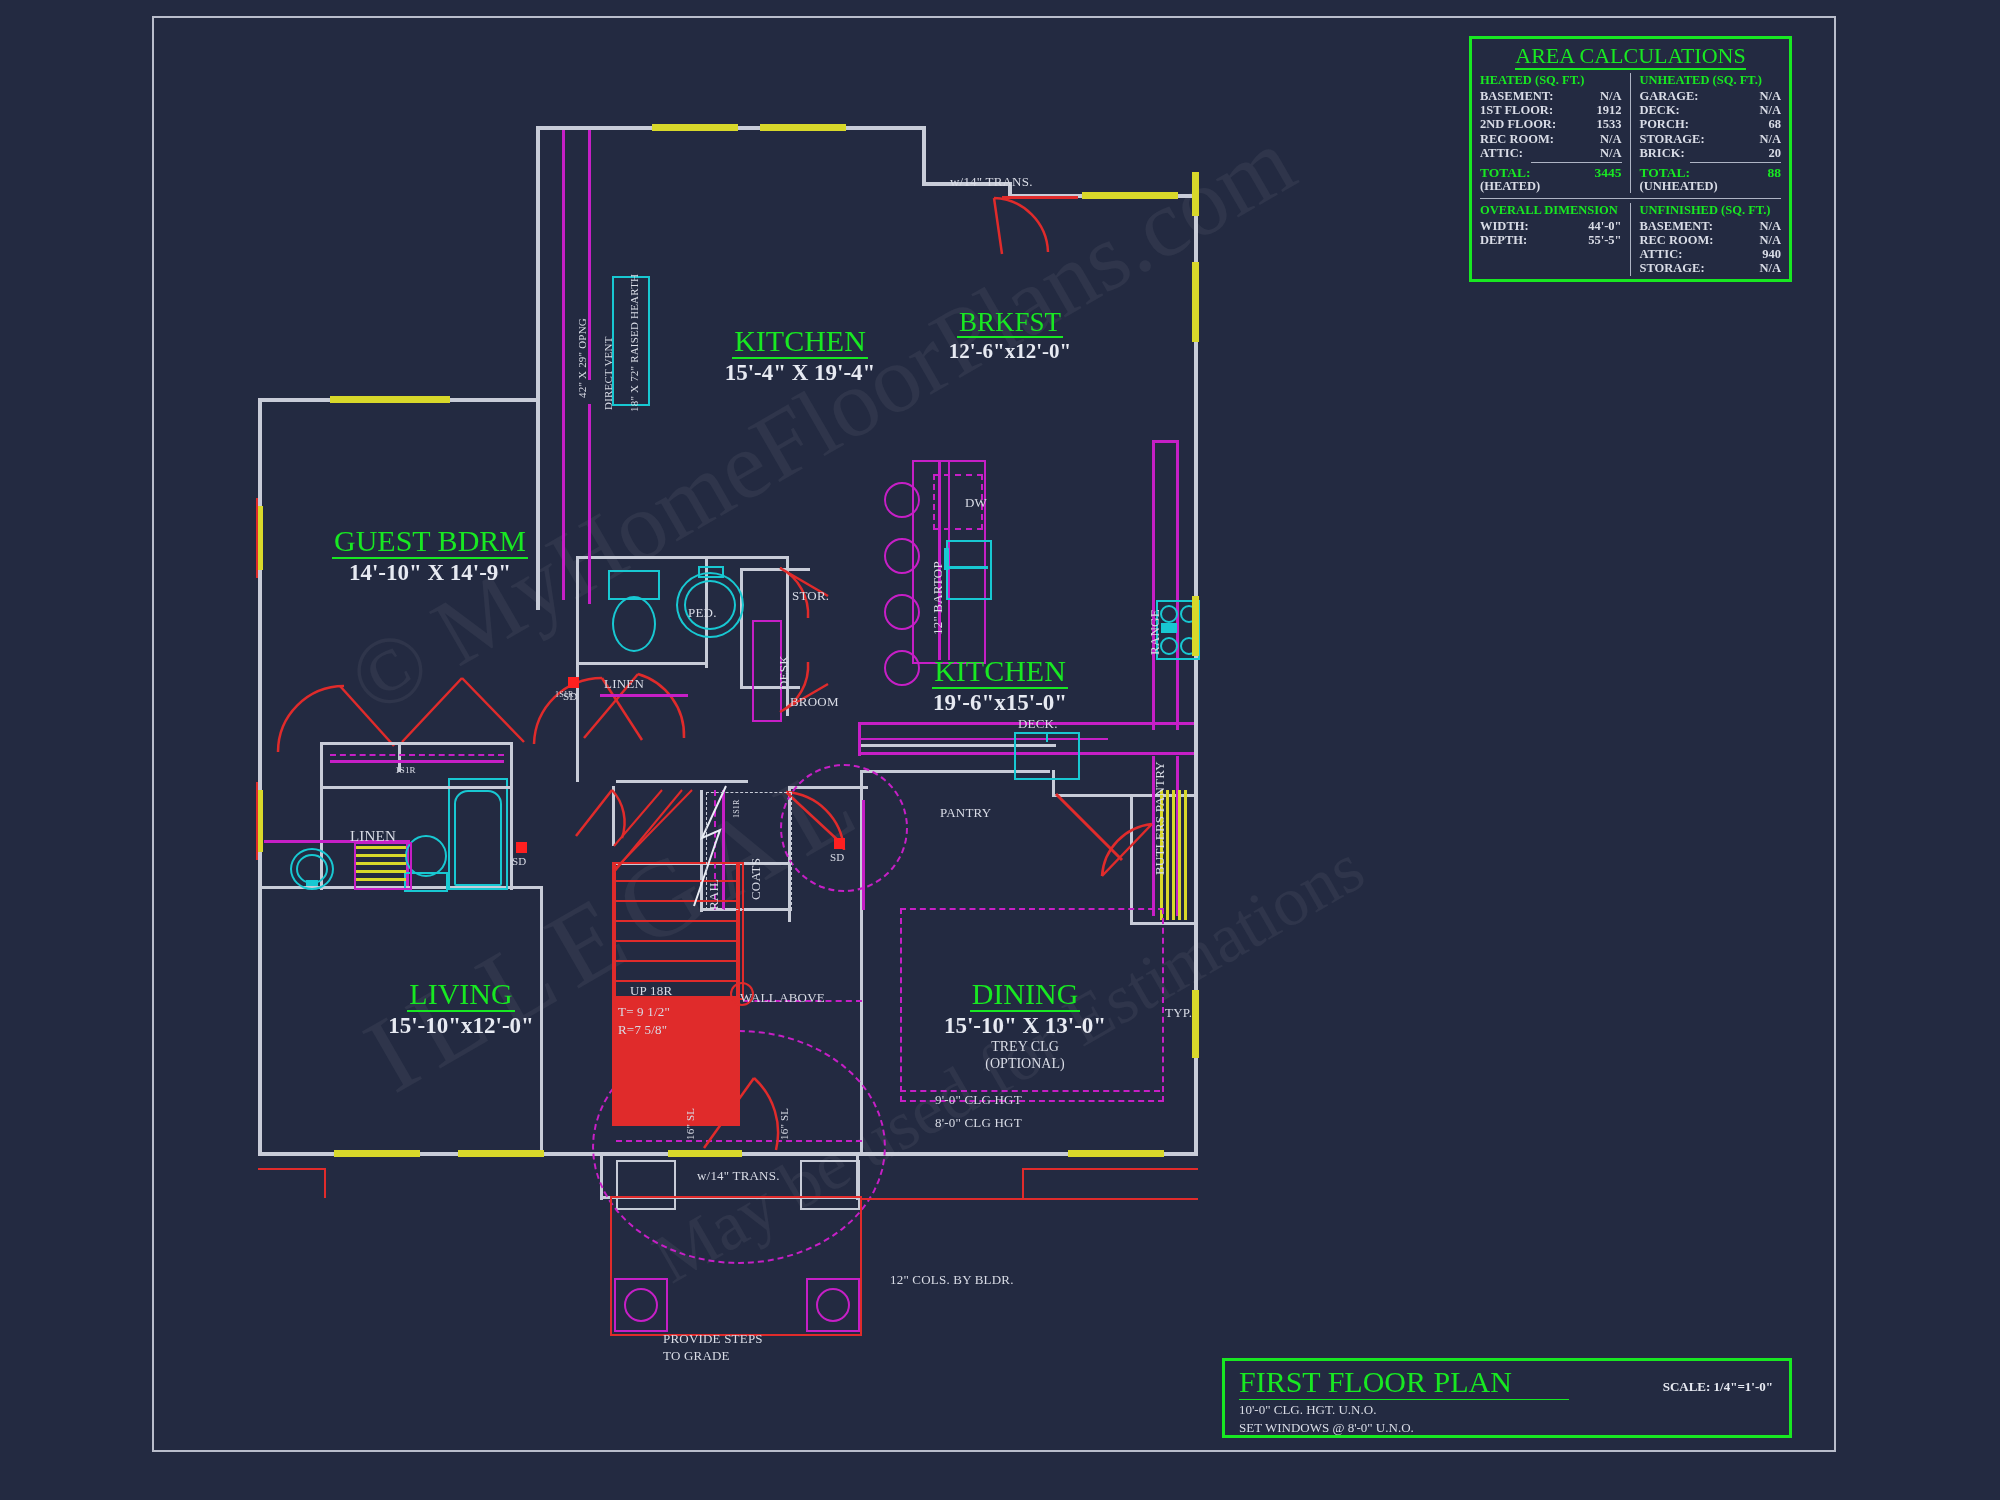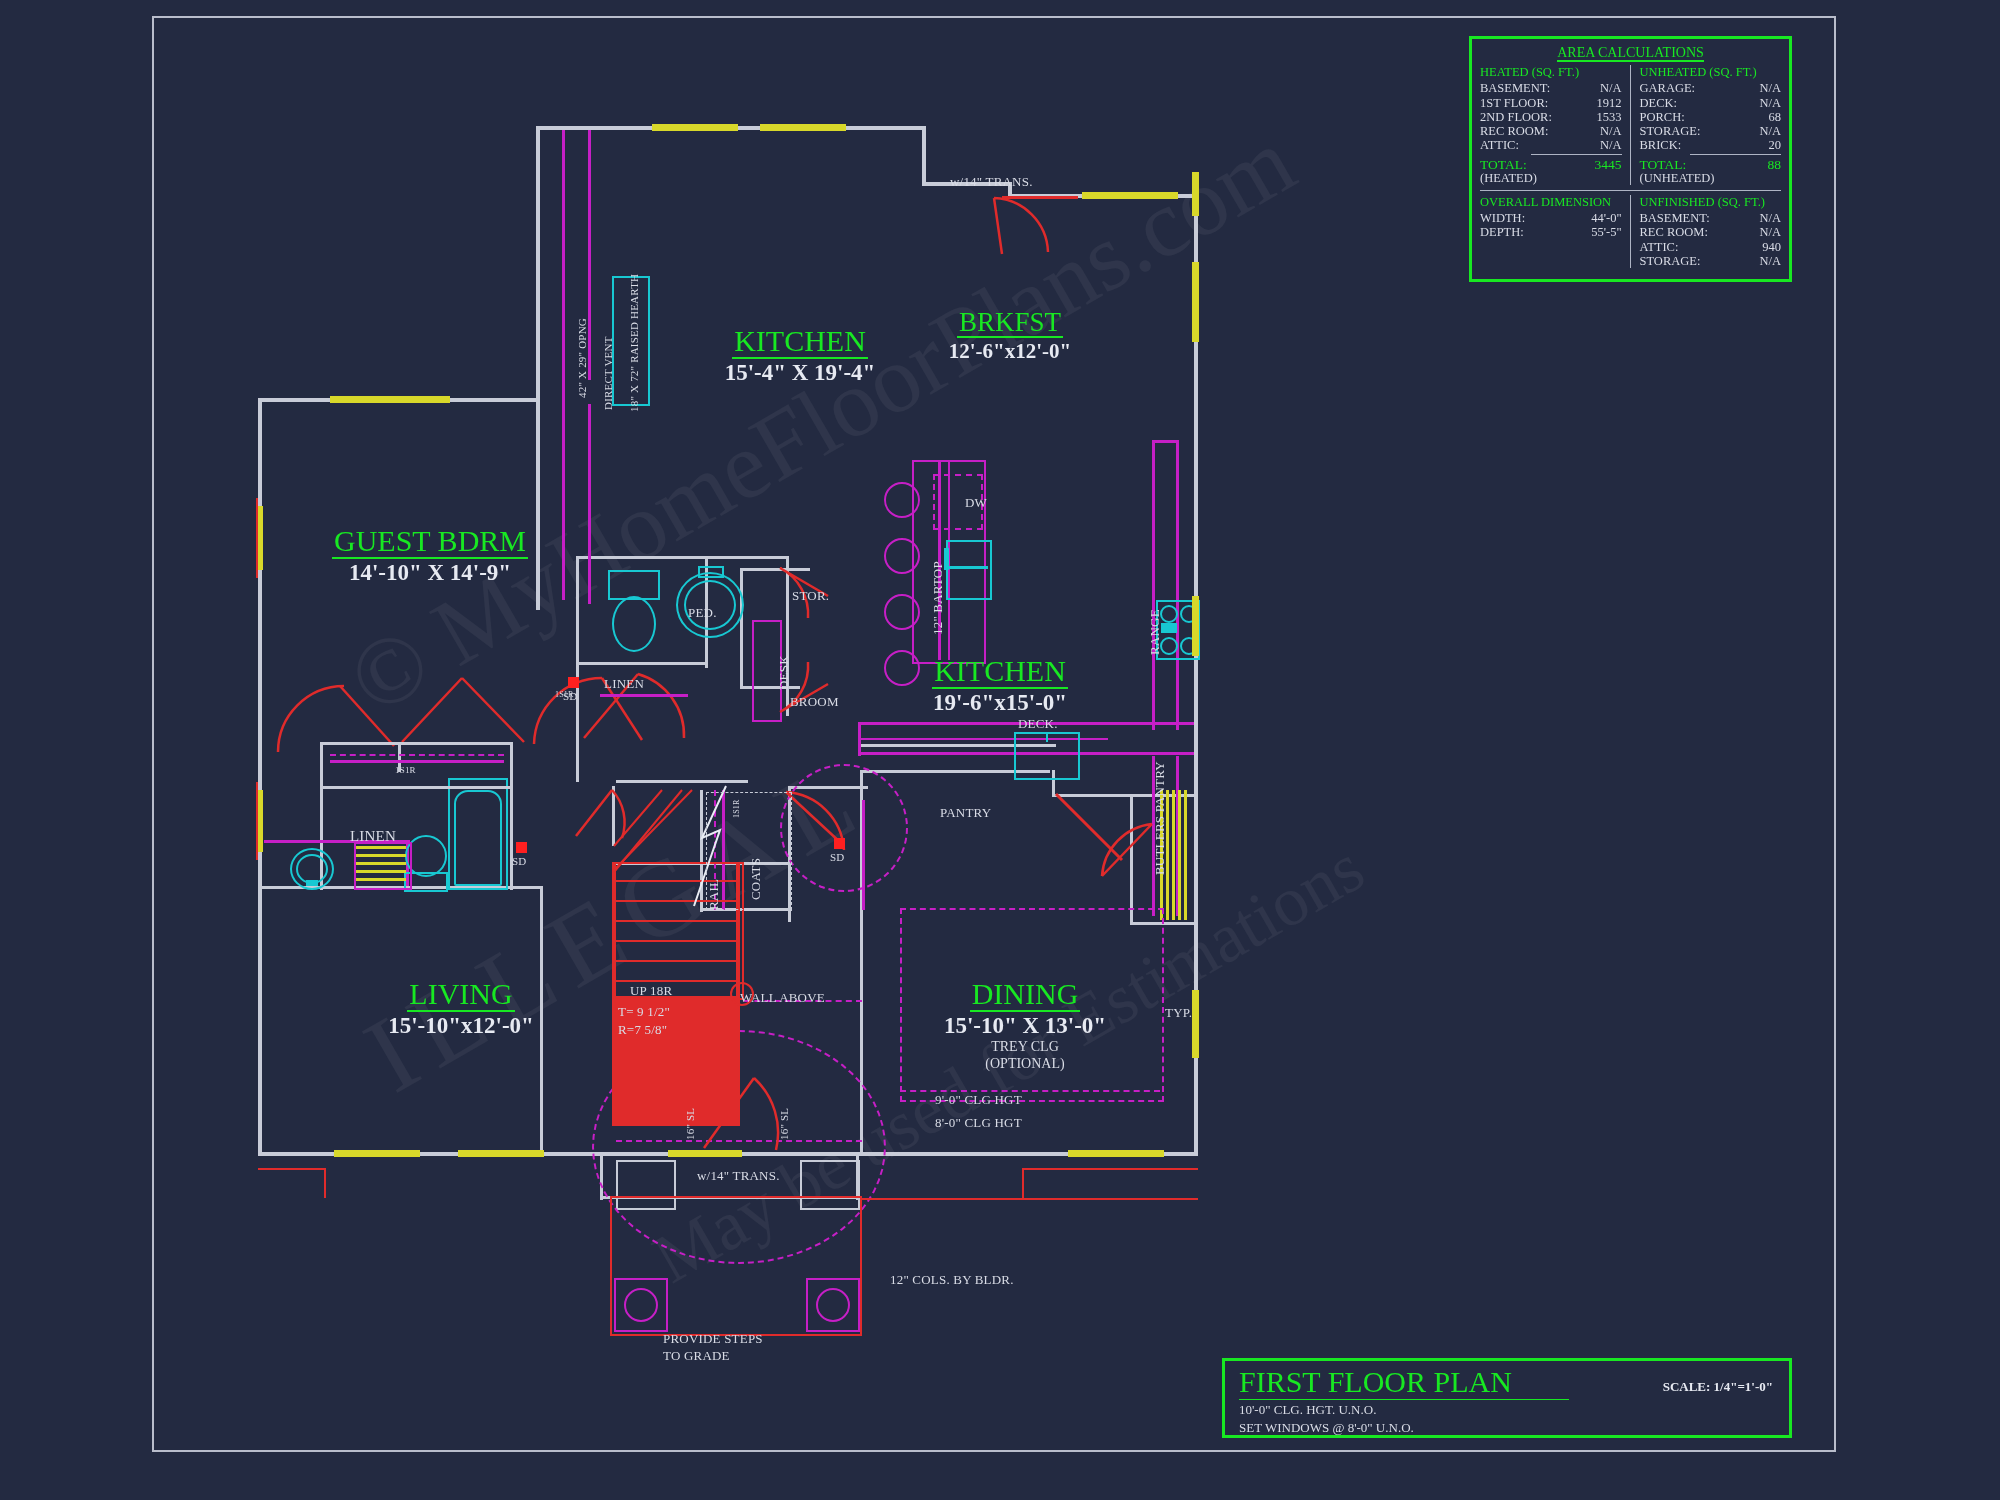--- a/index.html
+++ b/index.html
@@ -40,26 +40,26 @@
   .circ-m{position:absolute;border:2px solid #c61fc6;border-radius:50%;}
   .sd{position:absolute;width:11px;height:11px;background:#ff2020;}
 
   
   #sheet-border{position:absolute;left:152px;top:16px;width:1680px;height:1432px;
                 border:2px solid #b9bdcb;}
 
   
   #area-table{position:absolute;left:1469px;top:36px;width:323px;height:246px;
               border:3px solid #18e822;box-sizing:border-box;padding:4px 8px 0 8px;}
-  #area-table .title{color:#18e822;font-size:14px;text-align:center;
+  #area-table .title{color:#18e822;font-size:22px;text-align:center;
                      border-bottom:2px solid #18e822;display:inline-block;
                      margin:1px auto 3px auto;line-height:1.1;}
   #area-table .titlewrap{text-align:center;}
   .acols{display:flex;}
-  .acol{width:50%;box-sizing:border-box;}
+  .acol{width:50%;box-sizing:border-box;font-weight:bold;}
   .acol.left{padding-right:8px;border-right:1px solid #aeb4c4;}
   .acol.right{padding-left:9px;}
   .ahdr{color:#18e822;font-size:12.5px;letter-spacing:0;margin-bottom:1px;}
   .arow{display:flex;justify-content:space-between;color:#d9dce6;font-size:12.5px;
         line-height:1.13;}
   .arow .k{white-space:nowrap;}
   .arow .v{white-space:nowrap;}
   .atot{display:flex;justify-content:space-between;color:#18e822;font-size:13.5px;
         line-height:1.12;}
   .aline{border-top:1px solid #aeb4c4;margin:2px 0 2px 36%;}

